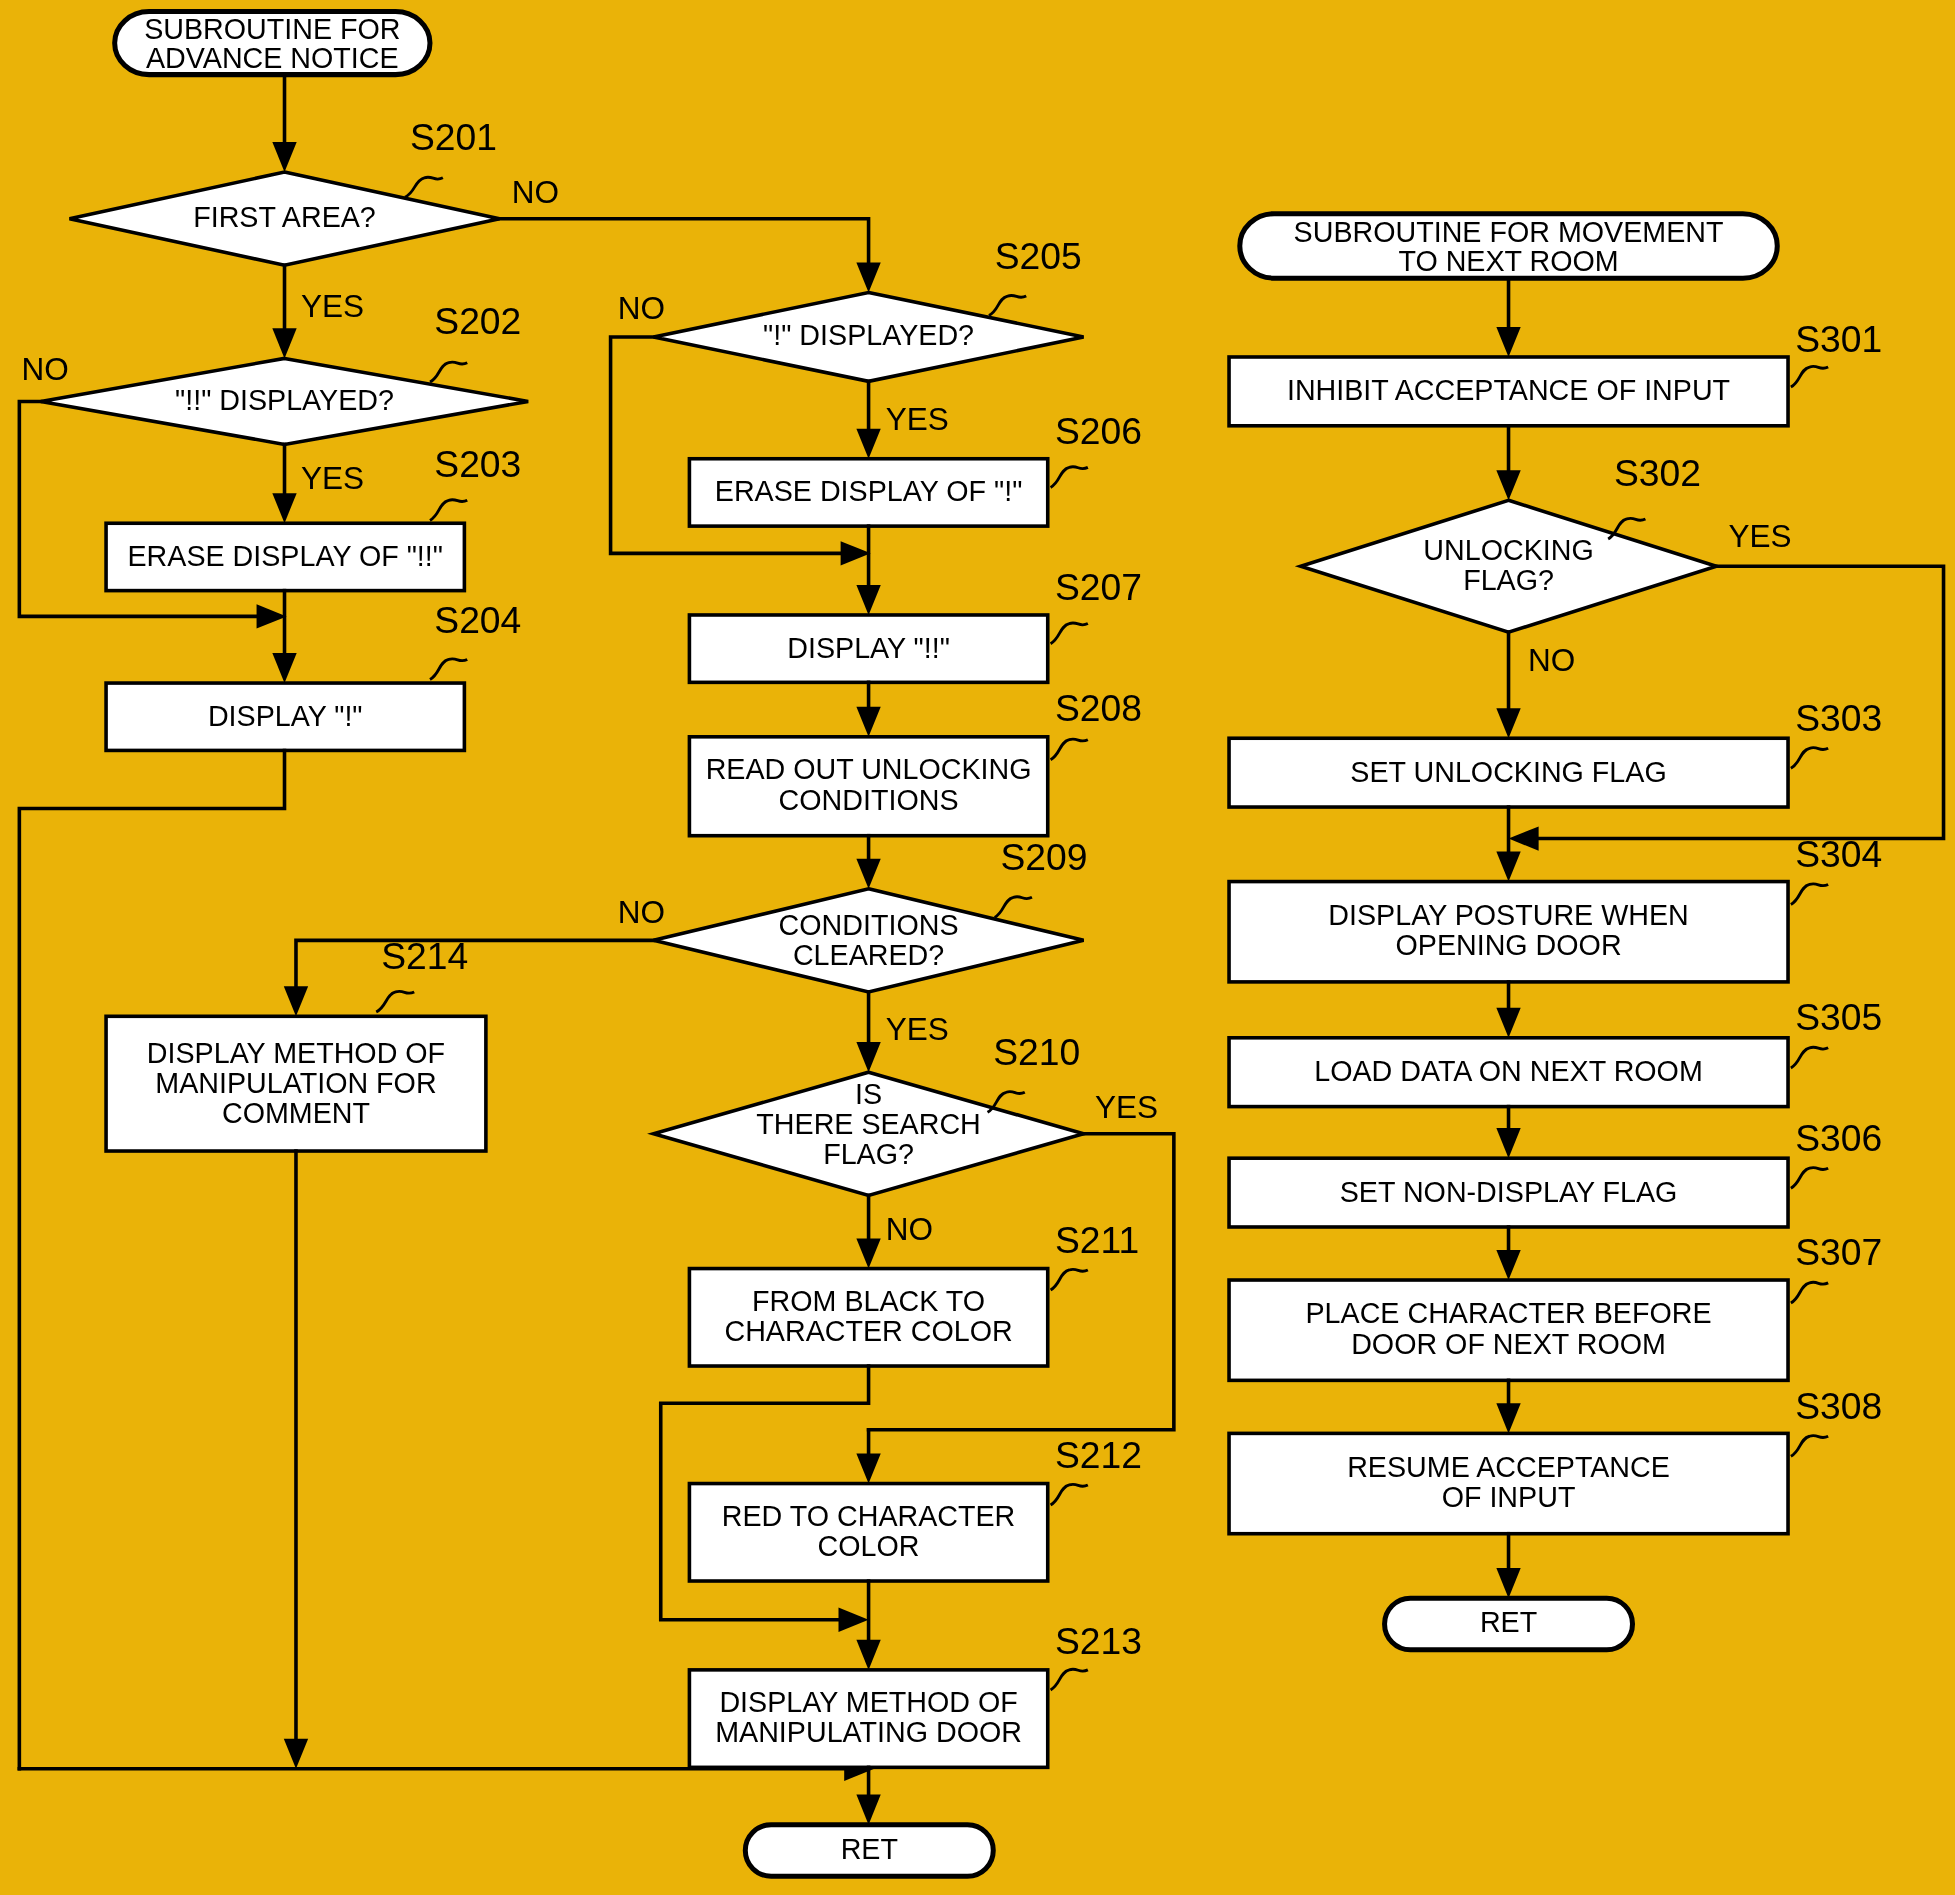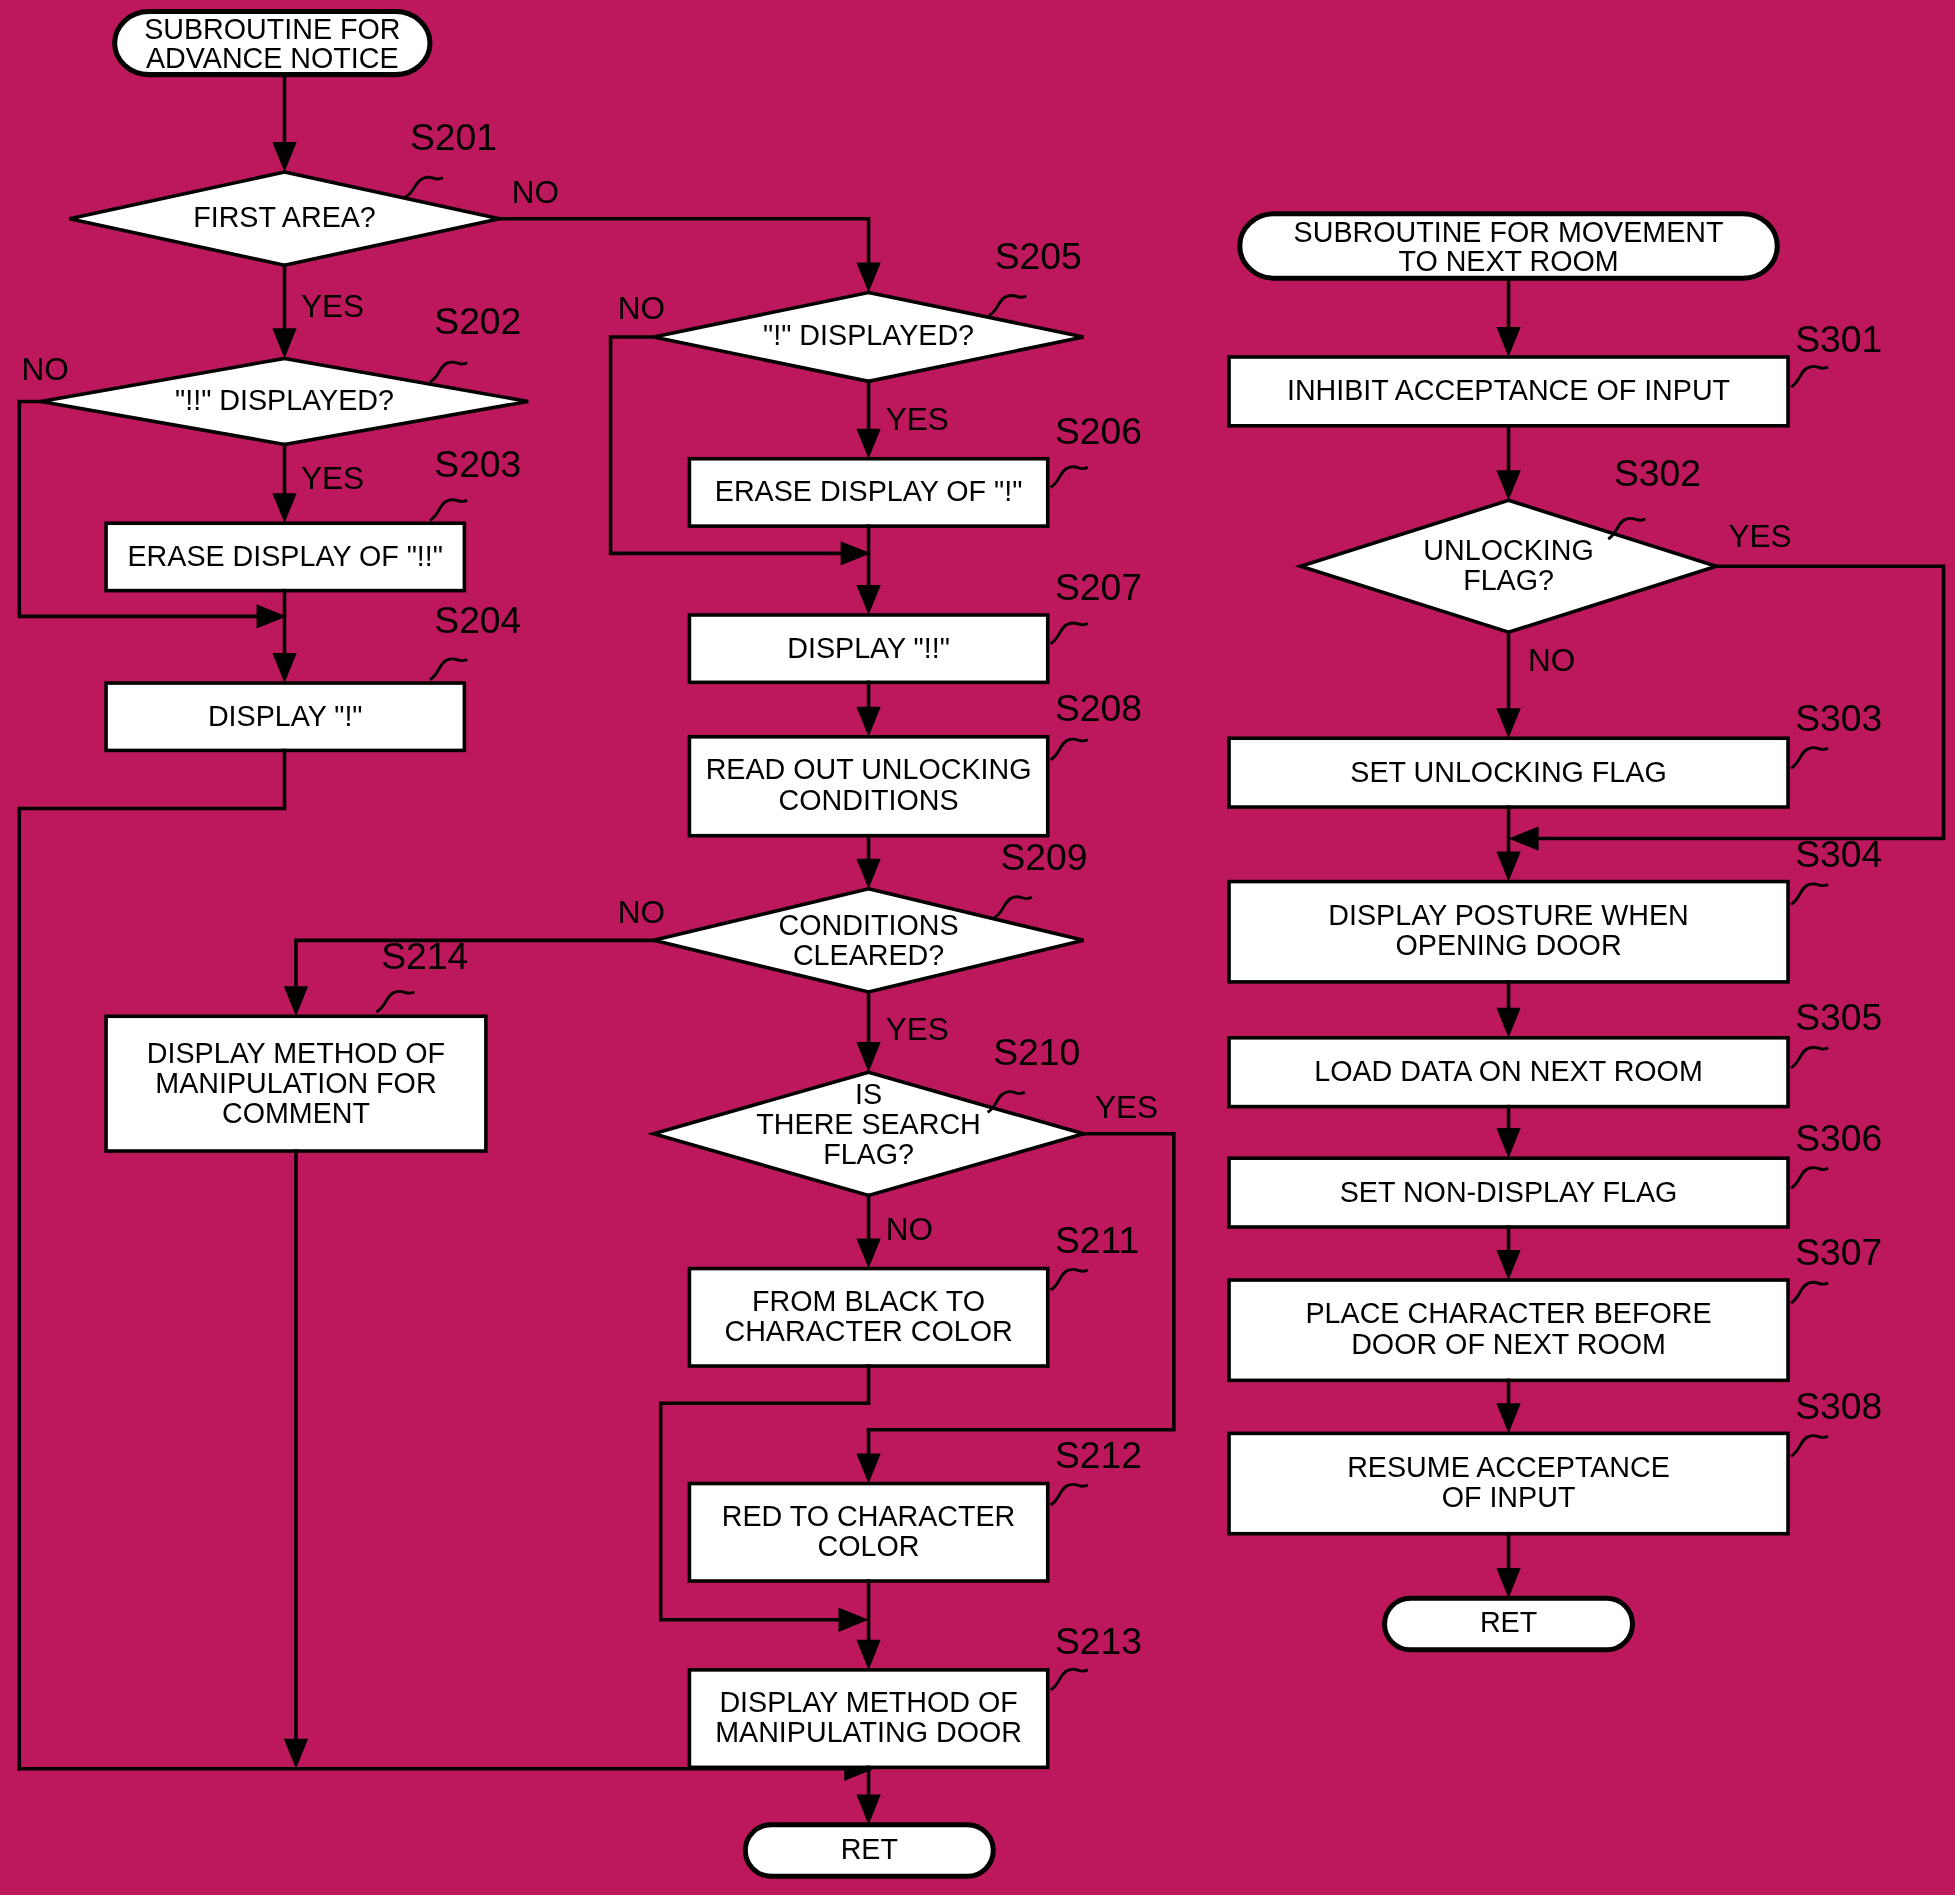--- a/index.html
+++ b/index.html
@@ -7,21 +7,21 @@
     padding: 0;
     background: #ffffff;
   }
   body {
     font-family: "Liberation Sans", sans-serif;
   }
   #sheet {
     position: relative;
     width: 1955px;
     height: 1895px;
-    background: #be185d;
+    background: #eab308;
     overflow: hidden;
   }
   #flow-svg {
     position: absolute;
     left: 0; top: 0;
     width: 1955px;
     height: 1895px;
   }
   .shape-stroke {
     stroke: #000000;

